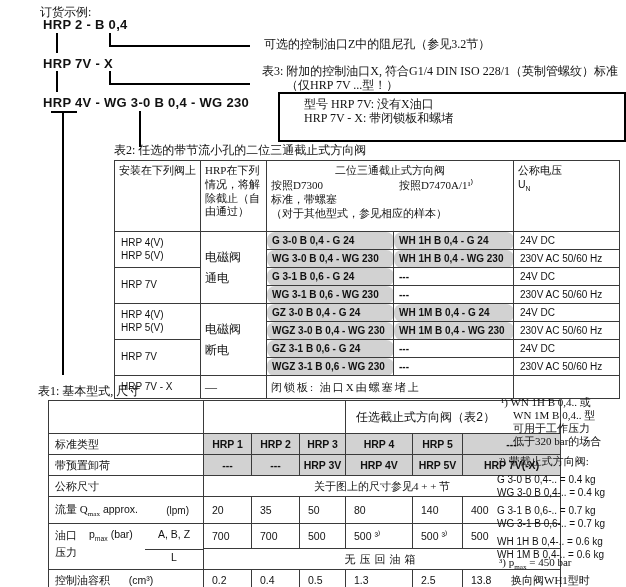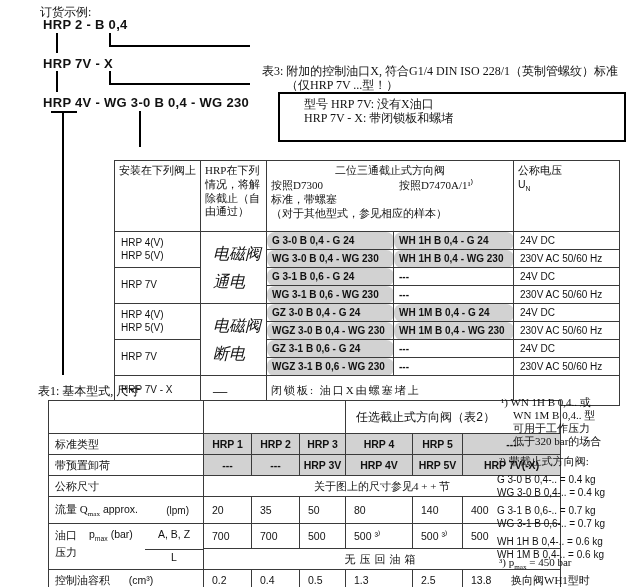--- a/index.html
+++ b/index.html
@@ -11,21 +11,21 @@
   .ln{position:absolute;background:#000;}
   .box3{position:absolute;border:2px solid #000;padding:3px 4px 2px 24px;line-height:14px;font-size:12px;}
   .pre{white-space:pre-line;}
 
   table{border-collapse:collapse;table-layout:fixed;background:#fff;}
   td{border:1px solid #3a3a3a;font-size:11px;padding:1px 4px;vertical-align:middle;overflow:hidden;}
   .gray{background:#d2d2d2;}
   .code{font-family:"Liberation Sans",sans-serif;font-weight:bold;font-size:10px;white-space:nowrap;padding-left:5px;border-radius:8px;}
   .volt{font-family:"Liberation Sans",sans-serif;font-size:10px;white-space:nowrap;padding-left:6px;}
   .valve{font-family:"Liberation Sans",sans-serif;font-size:10px;line-height:1.25;padding-left:6px;}
-  .cond{font-size:16px;text-align:left;padding-left:12px;line-height:1.7;font-style:italic;}
+  .cond{font-size:12px;text-align:left;padding-left:4px;line-height:1.7;}
   sub{font-size:.65em;}
 
   
   .t2 td.ch{vertical-align:top;padding-top:3px;font-size:11px;line-height:1.25;}
   .t2 .hdr td{height:66px;}
   .t2 .r td{height:15px;}
   .t2 .rl td{height:20px;}
   .mid-title{text-align:center;margin-bottom:1px;}
   .mid-sub{position:relative;height:14px;}
   .mid-sub .d7470{position:absolute;left:128px;top:0;white-space:nowrap;}
@@ -72,28 +72,30 @@
   <div class="ln" style="left:56px;top:33px;width:2px;height:20px;"></div>
   <div class="ln" style="left:109px;top:33px;width:2px;height:14px;"></div>
   <div class="ln" style="left:109px;top:45px;width:141px;height:2px;"></div>
   <div class="ln" style="left:56px;top:71px;width:2px;height:21px;"></div>
   <div class="ln" style="left:109px;top:71px;width:2px;height:14px;"></div>
   <div class="ln" style="left:109px;top:83px;width:141px;height:2px;"></div>
   <div class="ln" style="left:51px;top:111px;width:26px;height:2px;"></div>
   <div class="ln" style="left:62px;top:111px;width:2px;height:264px;"></div>
   <div class="ln" style="left:139px;top:111px;width:2px;height:36px;"></div>
 
+  <div class="abs cjk" style="left:264px;top:36px;width:360px;">可选的控制油口Z中的阻尼孔（参见3.2节）</div>
   <div class="abs cjk" style="left:262px;top:63px;width:364px;">表3: 附加的控制油口X, 符合G1/4 DIN ISO 228/1（英制管螺纹）标准</div>
   <div class="abs cjk" style="left:286px;top:77px;">（仅HRP 7V ...型！）</div>
 
   <div class="box3" style="left:278px;top:92px;width:316px;height:41px;">
     <div>型号 HRP 7V: 没有X油口</div>
     <div>HRP 7V - X: 带闭锁板和螺堵</div>
   </div>
 
+  <div class="abs cjk" style="left:114px;top:142px;">表2: 任选的带节流小孔的二位三通截止式方向阀</div>
 
   <table class="t2 abs" style="left:114px;top:160px;width:505px;">
     <colgroup>
         <col style="width:86px">
         <col style="width:66px">
         <col style="width:127px">
         <col style="width:120px">
         <col style="width:106px">
       </colgroup>
     <tbody>

